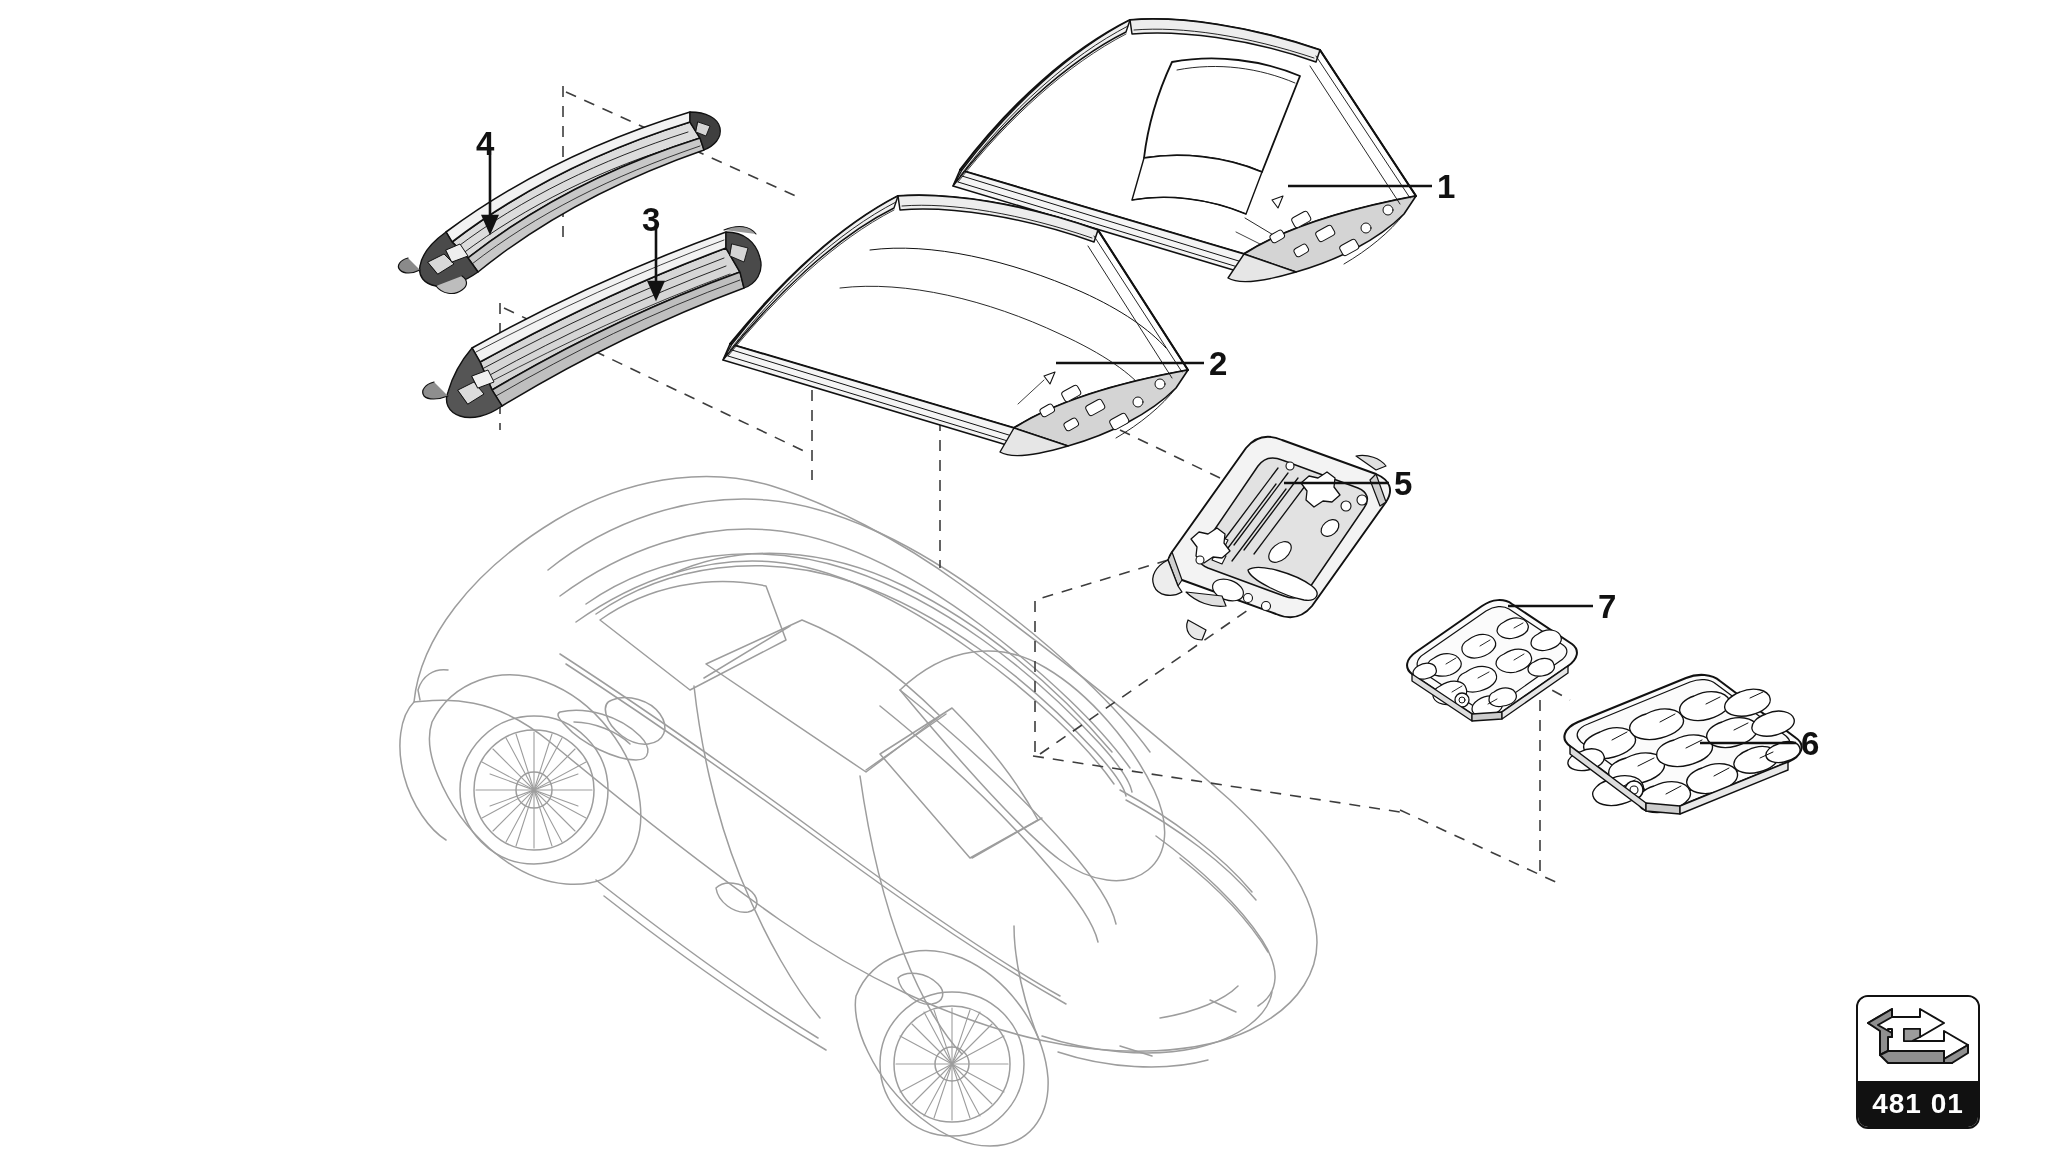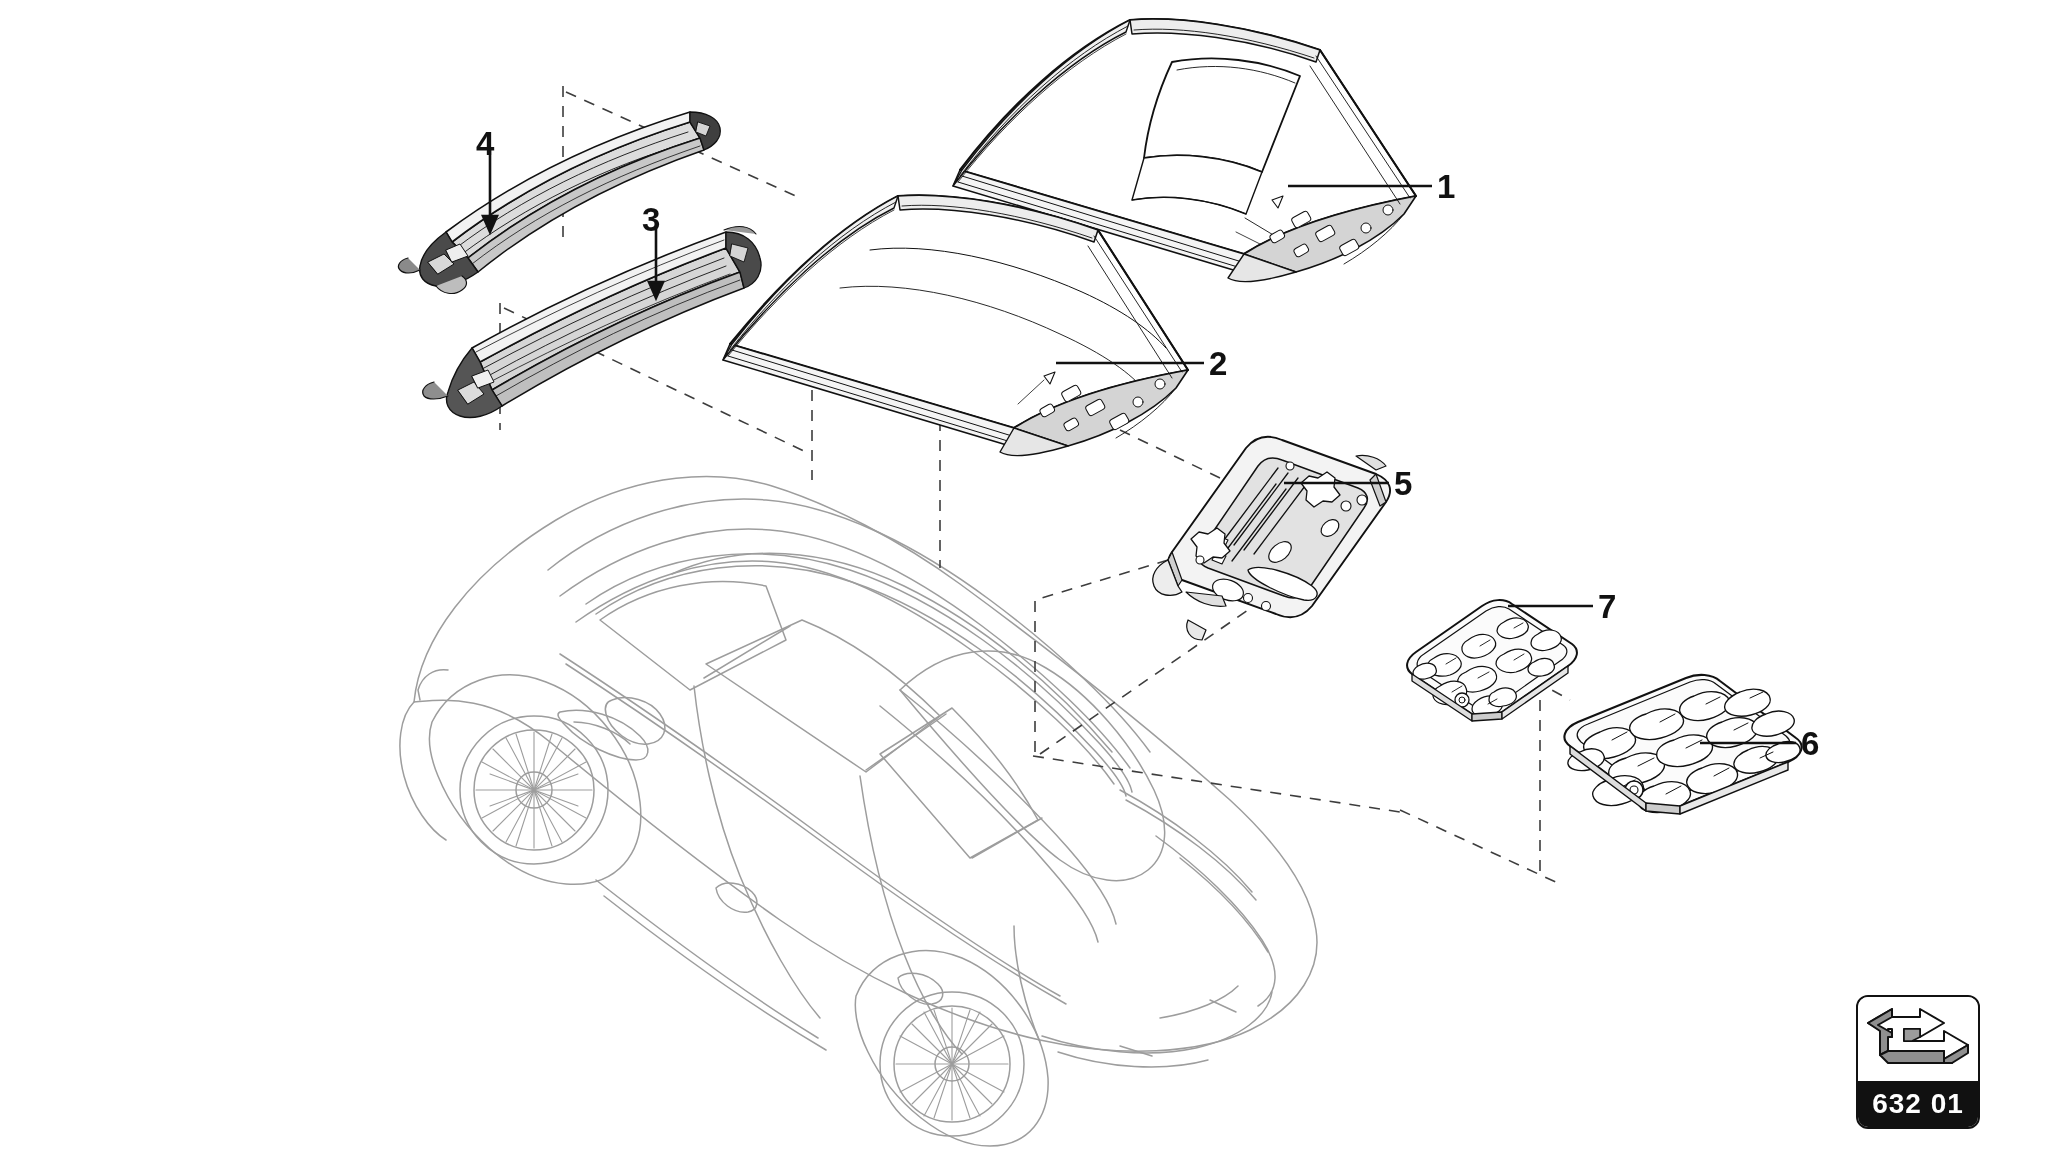--- a/index.html
+++ b/index.html
@@ -547,16 +547,16 @@
 
         <path d="M10 26 L 34 12 L 34 20 L 20 28 L 34 36 L 34 40 L 30 40 L 30 54 L 22 58 L 22 34 Z" fill="#8f8f8f" stroke="#111111" stroke-width="2" stroke-linejoin="round"></path>
 
         <path d="M22 58 L 30 54 L 86 54 L 86 62 L 94 66 L 30 66 Z" fill="#8f8f8f" stroke="#111111" stroke-width="2" stroke-linejoin="round"></path>
 
         <path d="M86 62 L 110 48 L 110 56 L 94 66 L 86 66 Z" fill="#8f8f8f" stroke="#111111" stroke-width="2" stroke-linejoin="round"></path>
 
         <path d="M46 44 L 46 32 L 62 32 L 62 40 L 54 44 Z" fill="#9c9c9c" stroke="#111111" stroke-width="1.6" stroke-linejoin="round"></path>
       </svg>
     </div>
-    <div class="badge-strip">632 01</div>
+    <div class="badge-strip">481 01</div>
   </div>
 
 </div>
 
 </body></html>

